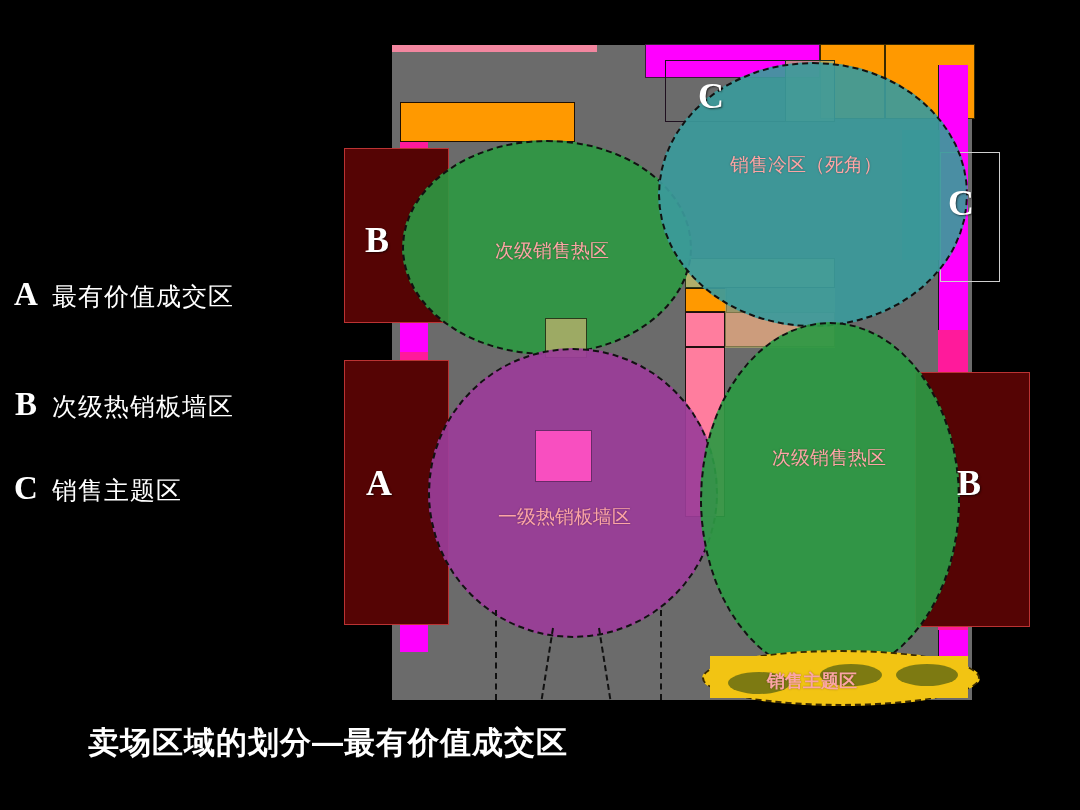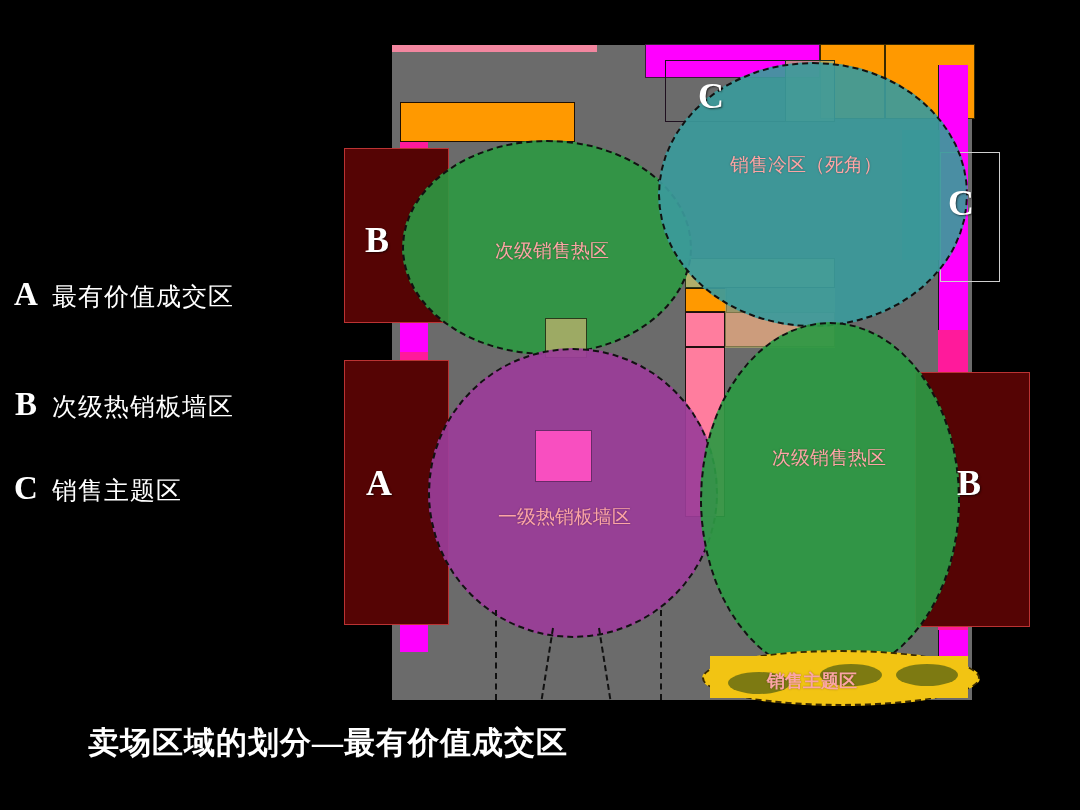--- a/index.html
+++ b/index.html
@@ -11,21 +11,21 @@
   .legend-row{position:absolute;left:0;display:flex;align-items:baseline;}
   .legend-letter{font-family:"Liberation Serif","DejaVu Serif",serif;
                  font-size:33px;color:#fff;font-weight:bold;width:52px;
                  text-align:center;line-height:1;}
   .legend-text{font-size:25px;color:#fff;letter-spacing:1px;
                font-family:"DejaVu Sans",sans-serif;}
 
   
   #page-title{position:absolute;left:88px;top:722px;font-size:31px;
               color:#fff;font-weight:bold;letter-spacing:1px;
-              font-family:Liberation Serif, serif;white-space:nowrap;}
+              font-family:Liberation Sans, sans-serif;white-space:nowrap;}
 
   
   #plan{position:absolute;left:330px;top:30px;width:710px;height:680px;}
   #plan div,#plan span{box-sizing:border-box;}
   .abs{position:absolute;}
 
   .floor{background:#6b6b6b;}
 
   
   .zone{position:absolute;border:2px dashed #111;border-radius:50%;}

